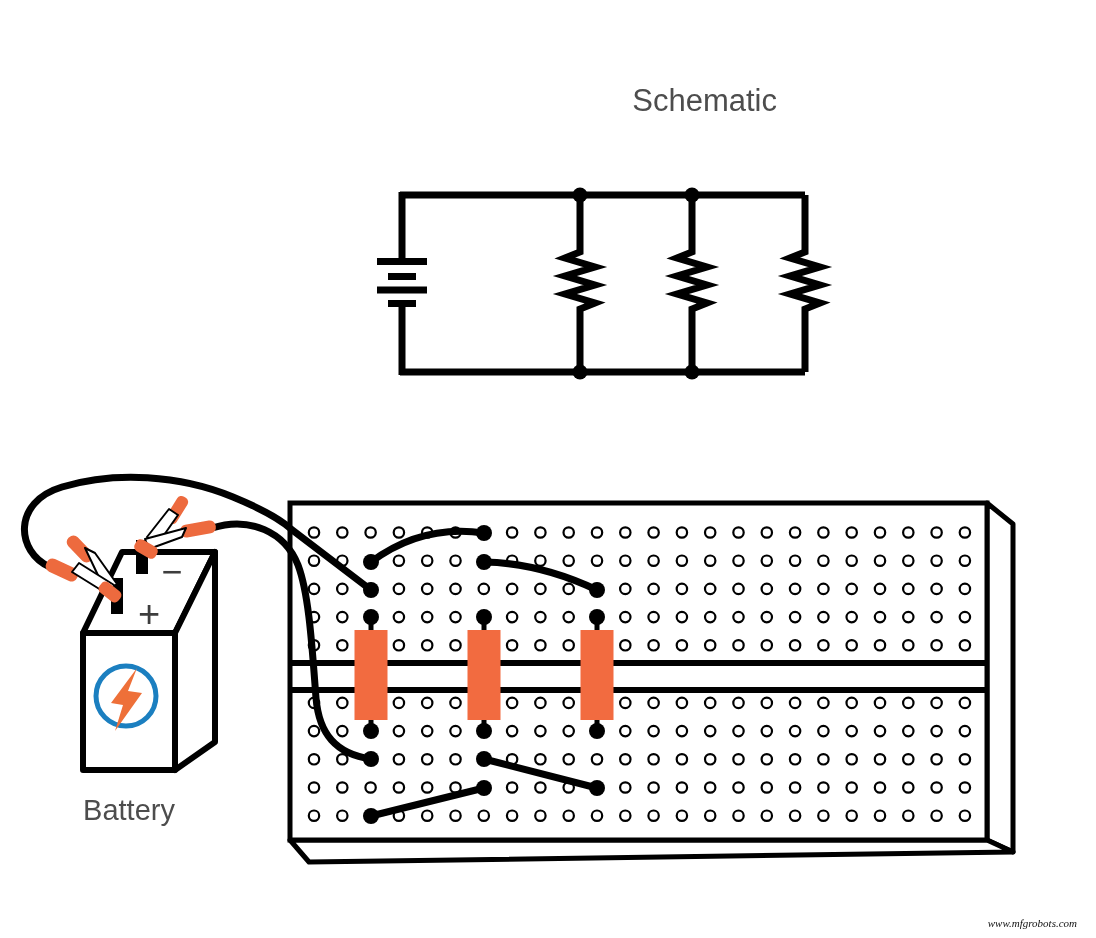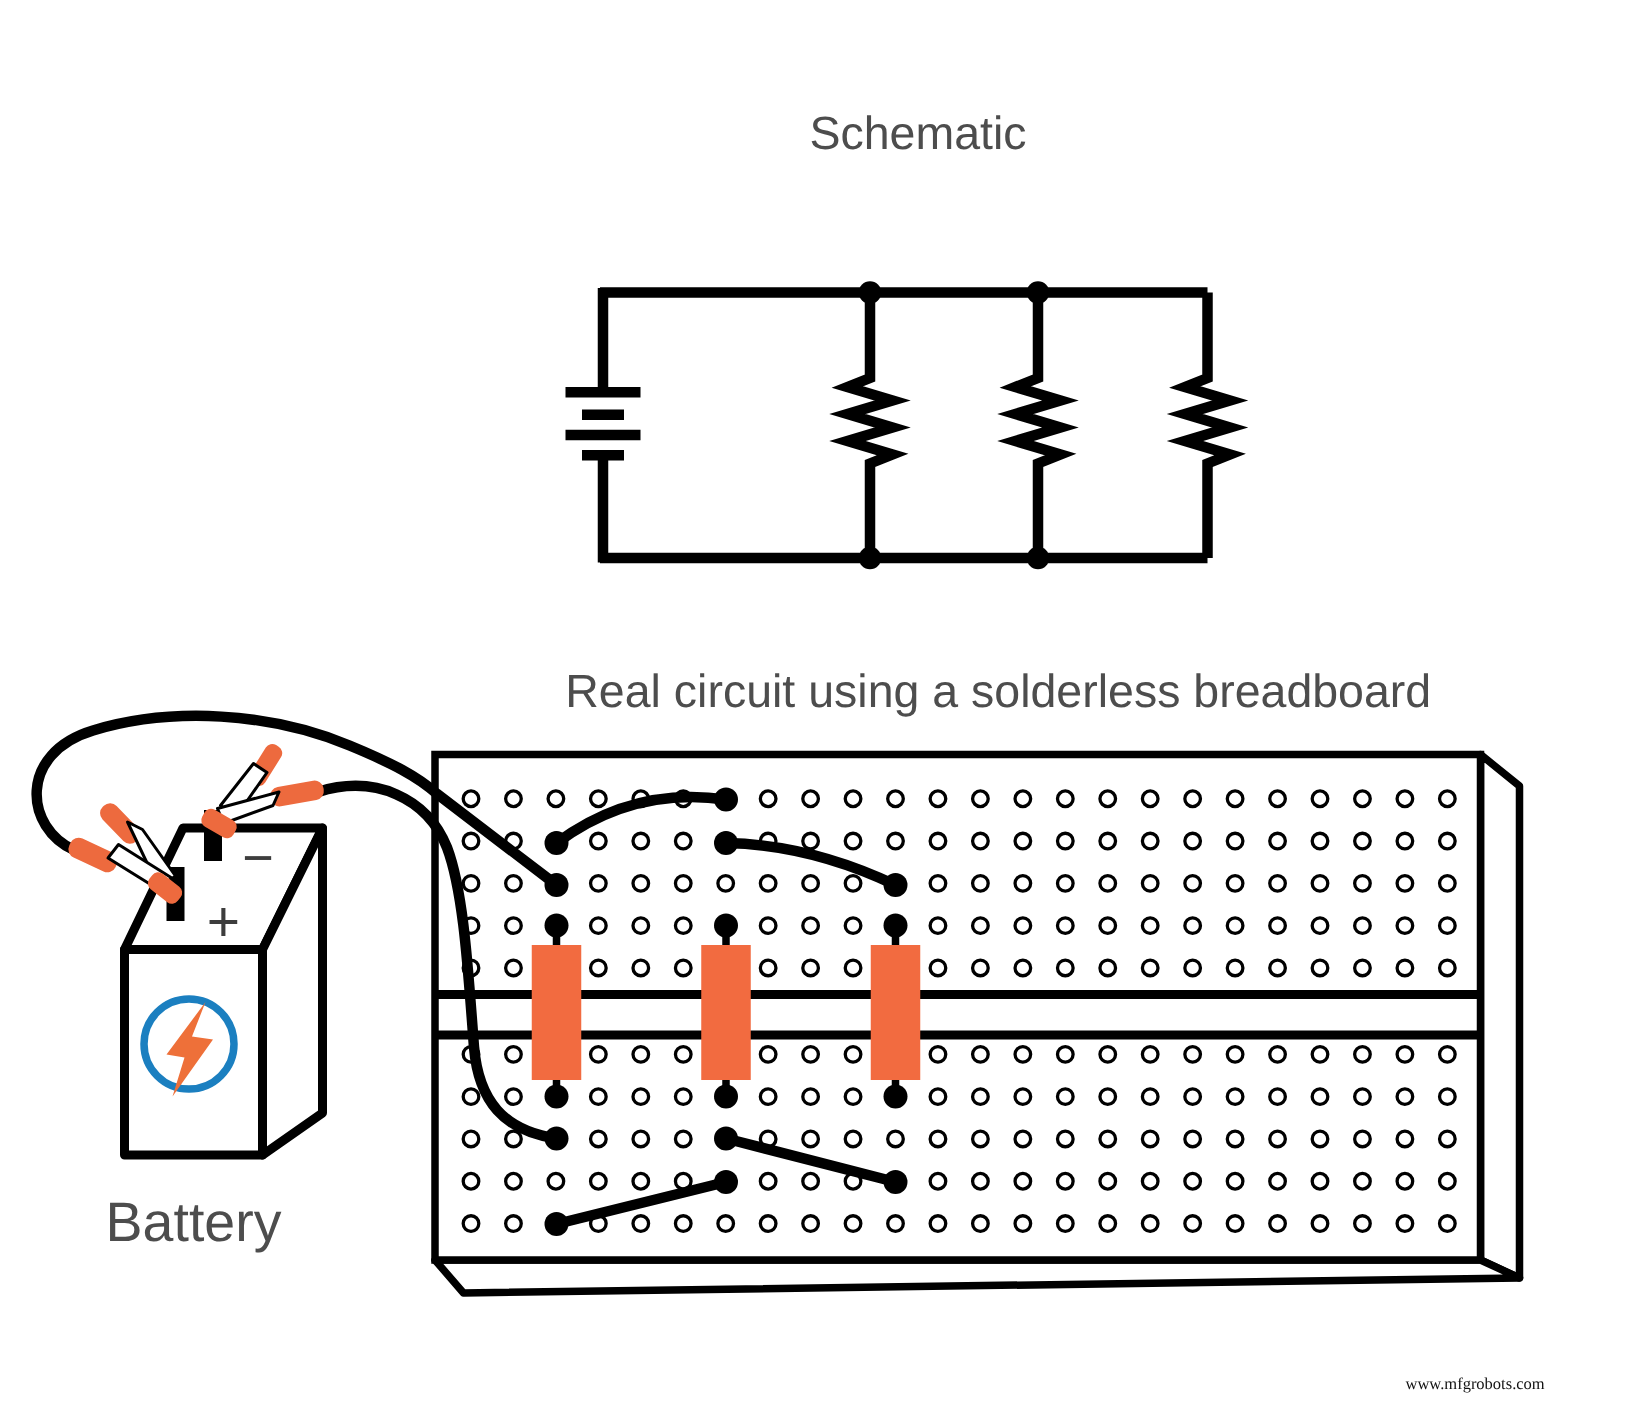--- a/index.html
+++ b/index.html
@@ -3,26 +3,26 @@
 <meta charset="utf-8">
 <style>
   html,body { margin:0; padding:0; background:#ffffff; }
   #canvas {
     position:relative; width:1096px; height:938px; background:#ffffff;
     font-family:"Liberation Sans", sans-serif; overflow:hidden;
   }
   #art { position:absolute; left:0; top:0; }
   .label { position:absolute; color:var(--text-gray,#4d4d4d); }
   .title { font-size:31px; line-height:42px; text-align:center; }
-  #schematic-title { left:447px; top:68px; width:330px; }
+  #schematic-title { left:447px; top:80px; width:330px;text-align:right; }
   #real-title      { left:290px; top:440px; width:751px; }
-  #battery-label   { left:29px;  top:794px; width:200px; font-size:37px; text-align:center; }
+  #battery-label   { left:29px;  top:794px; width:200px; font-size:29px; text-align:center; }
   #watermark {
-    position:absolute; left:937px; top:917px; width:140px; text-align:left;
-    font-family:"Liberation Serif", serif; font-size:11px; color:#111;
+    position:absolute; left:937px; top:917px; width:140px; text-align:right;
+    font-family:"Liberation Serif", serif; font-size:11px; color:#111;font-style:italic;
   }
   
   .sch-wire   { fill:none; stroke:#000; stroke-width:7; }
   .board-face { fill:#fff; stroke:#000; stroke-width:5; }
   .board-side { fill:#fff; stroke:#000; stroke-width:5; stroke-linejoin:round; }
   .channel    { stroke:#000; stroke-width:6; }
   .hole       { fill:#fff; stroke:#000; stroke-width:2.2; }
   .resistor   { fill:var(--resistor-orange,#f26b40); }
   .stub       { stroke:#000; stroke-width:5; }
   .jumper     { fill:none; stroke:#000; stroke-width:7; stroke-linecap:round; }
@@ -381,16 +381,15 @@
       <rect class="clip-part" x="180" y="522.5" width="36" height="13" rx="6" transform="rotate(-10 198 529)"></rect>
       <polygon class="jaw" points="178,515 169,509 147,537 157,545"></polygon>
       <polygon class="jaw" points="186,528 182,537 149,549 145,539"></polygon>
       <rect class="clip-part" x="134" y="542.5" width="24" height="13" rx="5" transform="rotate(30 146 549)"></rect>
     </g>
   </svg>
 
   <div id="schematic-title" class="label title">
     <div>Schematic</div>
   </div>
-  <div id="real-title" class="label title">Real circuit using a solderless breadboard</div>
   <div id="battery-label" class="label">Battery</div>
   <div id="watermark">www.mfgrobots.com</div>
 </div>
 
 </body></html>

